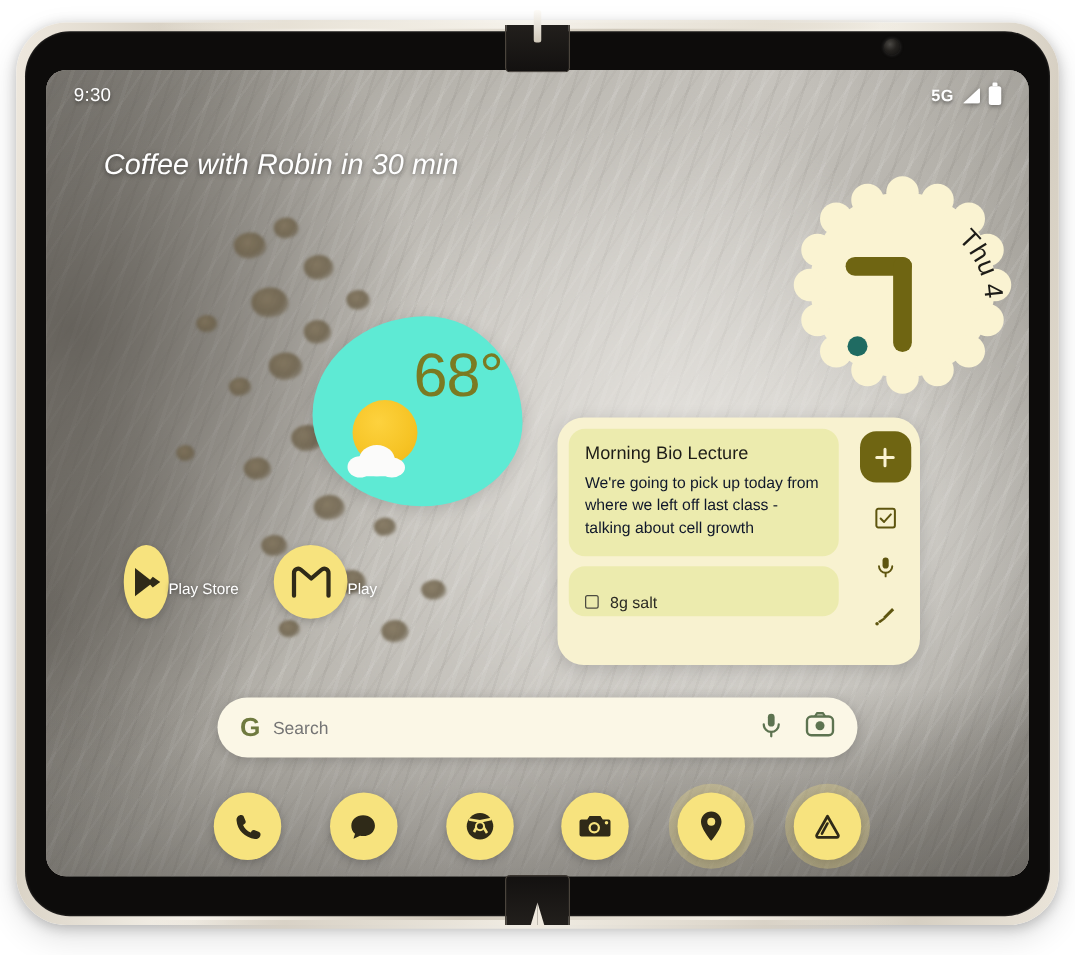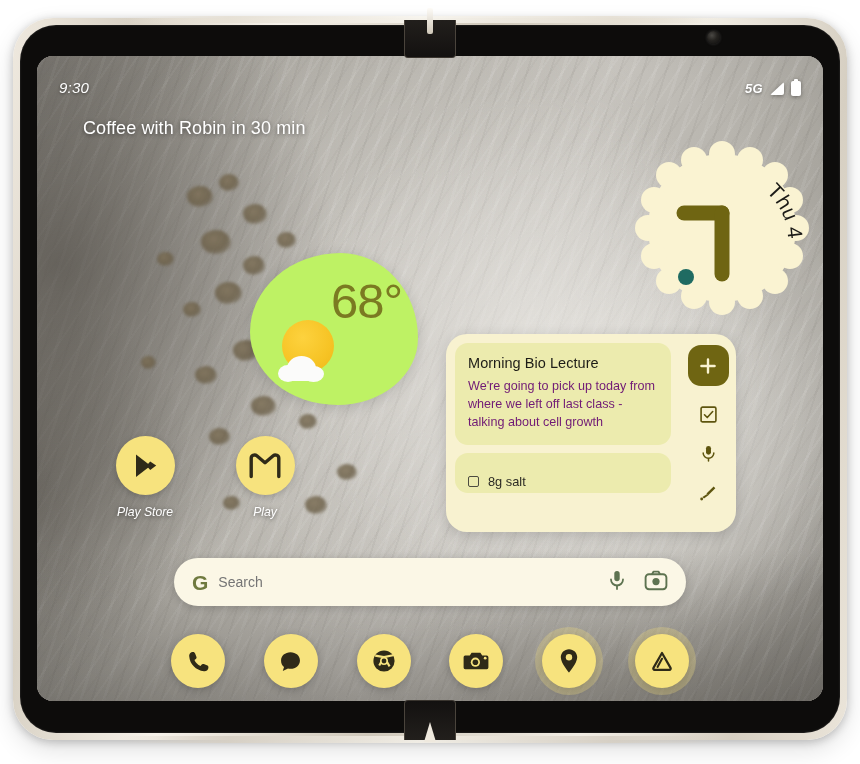--- a/index.html
+++ b/index.html
@@ -120,61 +120,61 @@
     filter: blur(1.4px);
   }
   .wp-bottom-shade {
     background: linear-gradient(0deg, rgba(60,57,52,.42) 0%, rgba(60,57,52,0) 26%);
   }
   .wp-vig { background: radial-gradient(ellipse 84% 84% at 50% 46%, rgba(0,0,0,0) 55%, rgba(0,0,0,.16) 100%); }
 
   
   .statusbar {
     position: absolute; left: 0; top: 0; width: 100%; height: 40px;
-    display: flex; align-items: flex-end; justify-content: space-between;
-    padding: 0 22px; color: #ffffff; z-index: 10; font-style: italic;
+    display: flex; align-items: center; justify-content: space-between;
+    padding: 16px 22px; color: #ffffff; z-index: 10;
   }
   .sb-time { font-size: 15px; font-weight: 500; letter-spacing: .2px;
              text-shadow: 0 1px 3px rgba(0,0,0,.45); }
   .sb-right { display: flex; align-items: center; gap: 7px; }
   .sb-5g { font-size: 13px; font-weight: 600; letter-spacing: .3px;
            text-shadow: 0 1px 3px rgba(0,0,0,.45); }
   .sb-signal { width: 0; height: 0; border-style: solid;
                border-width: 0 0 13px 14px; border-color: transparent transparent #fff transparent;
                border-radius: 2px; filter: drop-shadow(0 1px 2px rgba(0,0,0,.4)); }
   .sb-batt { position: relative; width: 10px; height: 15px; background: #fff;
              border-radius: 2px; filter: drop-shadow(0 1px 2px rgba(0,0,0,.4)); }
   .sb-batt:before { content:""; position:absolute; left:3px; top:-2.5px; width:4px; height:2.5px;
                     background:#fff; border-radius:1px 1px 0 0; }
 
   
   .glance { position: absolute; left: 46px; top: 62px; z-index: 9; color: #fff; }
-  .glance-title { font-size: 18px; font-weight: 400; letter-spacing: .1px;
-                  text-shadow: 0 1px 4px rgba(0,0,0,.5); }
+  .glance-title { font-size: 23px; font-weight: 400; letter-spacing: .1px;
+                  text-shadow: 0 1px 4px rgba(0,0,0,.5); font-style: italic; }
   .glance-sub { display: flex; align-items: center; gap: 7px; margin-top: 9px;
                 font-size: 14px; font-weight: 400; text-shadow: 0 1px 4px rgba(0,0,0,.5); }
   .cal-ico { width: 13px; height: 13px; border: 1.6px solid #fff; border-radius: 2px;
              position: relative; flex: none; }
   .cal-ico:before { content:""; position:absolute; left:-1.6px; right:-1.6px; top:1px; height:2px; background:#fff; }
   .sun-ico { width: 15px; height: 15px; border-radius: 50%; flex: none;
              background: radial-gradient(circle at 44% 36%, #ffd84d 0%, #f7c12b 70%, #eeb41f 100%);
              position: relative; }
   .sun-ico:after { content:""; position:absolute; left:-2px; bottom:-1px; width:12px; height:8px;
                    background:#fafafa; border-radius: 8px 8px 6px 6px; }
   .glance-gap { width: 4px; }
 
   
   .clock-widget { position: absolute; left: 591px; top: 78px; width: 188px; height: 188px; z-index: 8; }
   .clock-widget svg { display: block; }
   .clock-face-txt { font-family: "Liberation Sans", sans-serif; font-size: 21px; font-weight: 500; fill: #1c1b17; }
 
   
   .weather-widget {
     position: absolute; left: 213px; top: 197px; width: 168px; height: 152px; z-index: 8;
-    background: #bef264;
+    background: #5eead4;
     border-radius: 54% 46% 48% 52% / 52% 56% 44% 48%;
     box-shadow: 0 3px 14px rgba(0,0,0,.14);
   }
   .weather-temp {
     position: absolute; right: 16px; top: 24px;
     font-size: 49px; font-weight: 500; color: #7b7a22; letter-spacing: -1px; line-height: 1;
   }
   .weather-icon { position: absolute; left: 28px; top: 67px; width: 62px; height: 62px; }
   .wi-sun { position: absolute; left: 4px; top: 0; width: 52px; height: 52px; border-radius: 50%;
             background: radial-gradient(circle at 40% 34%, #fdd23e 0%, #f6c324 62%, #eeb618 100%); }
@@ -188,35 +188,35 @@
   
   .notes-widget {
     position: absolute; left: 409px; top: 278px; width: 290px; height: 198px; z-index: 8;
     background: #f8f2d0; border-radius: 21px; overflow: hidden;
     box-shadow: 0 3px 14px rgba(0,0,0,.16);
     display: flex;
   }
   .notes-list { flex: 1; padding: 9px 9px 0 9px; display: flex; flex-direction: column; gap: 8px; min-width: 0; }
   .note-card { background: #ecebae; border-radius: 13px; padding: 12px 13px 13px 13px; flex: none; }
   .note-title { font-size: 14.5px; font-weight: 400; color: #1d1c17; letter-spacing: .05px; }
-  .note-body { margin-top: 7px; font-size: 12.6px; line-height: 1.42; color: #701a75; }
+  .note-body { margin-top: 7px; font-size: 12.6px; line-height: 1.42; color: #0f172a; }
   .note-check-row { display: flex; align-items: center; gap: 9px; margin-top: 9px;
                     font-size: 12.8px; color: #2b2a24; }
   .note-box { width: 11px; height: 11px; border: 1.6px solid #4c4b40; border-radius: 2px; flex: none; }
   .notes-rail {
     width: 56px; flex: none; display: flex; flex-direction: column; align-items: center;
     padding-top: 11px; gap: 17px;
   }
   .rail-add { width: 41px; height: 41px; border-radius: 13px; background: #6f6512;
               display: flex; align-items: center; justify-content: center; }
   .rail-ico { width: 22px; height: 22px; display: flex; align-items: center; justify-content: center; }
 
   
   .apps { position: absolute; left: 62px; top: 380px; display: flex; gap: 28px; z-index: 8; }
-  .app { width: 92px; display: flex; flex-direction: column; align-items: center; font-style: italic; }
+  .app { width: 92px; display: flex; flex-direction: row; align-items: center; }
   .app-circle { width: 59px; height: 59px; border-radius: 50%; background: #f7e37e;
                 display: flex; align-items: center; justify-content: center;
                 box-shadow: 0 2px 7px rgba(0,0,0,.2); }
   .app-label { margin-top: 10px; font-size: 12.2px; color: #fff; text-shadow: 0 1px 4px rgba(0,0,0,.55);
                white-space: nowrap; }
 
   
   .searchbar {
     position: absolute; left: 137px; top: 502px; width: 512px; height: 48px; z-index: 9;
     background: #fbf7e6; border-radius: 25px; display: flex; align-items: center;

